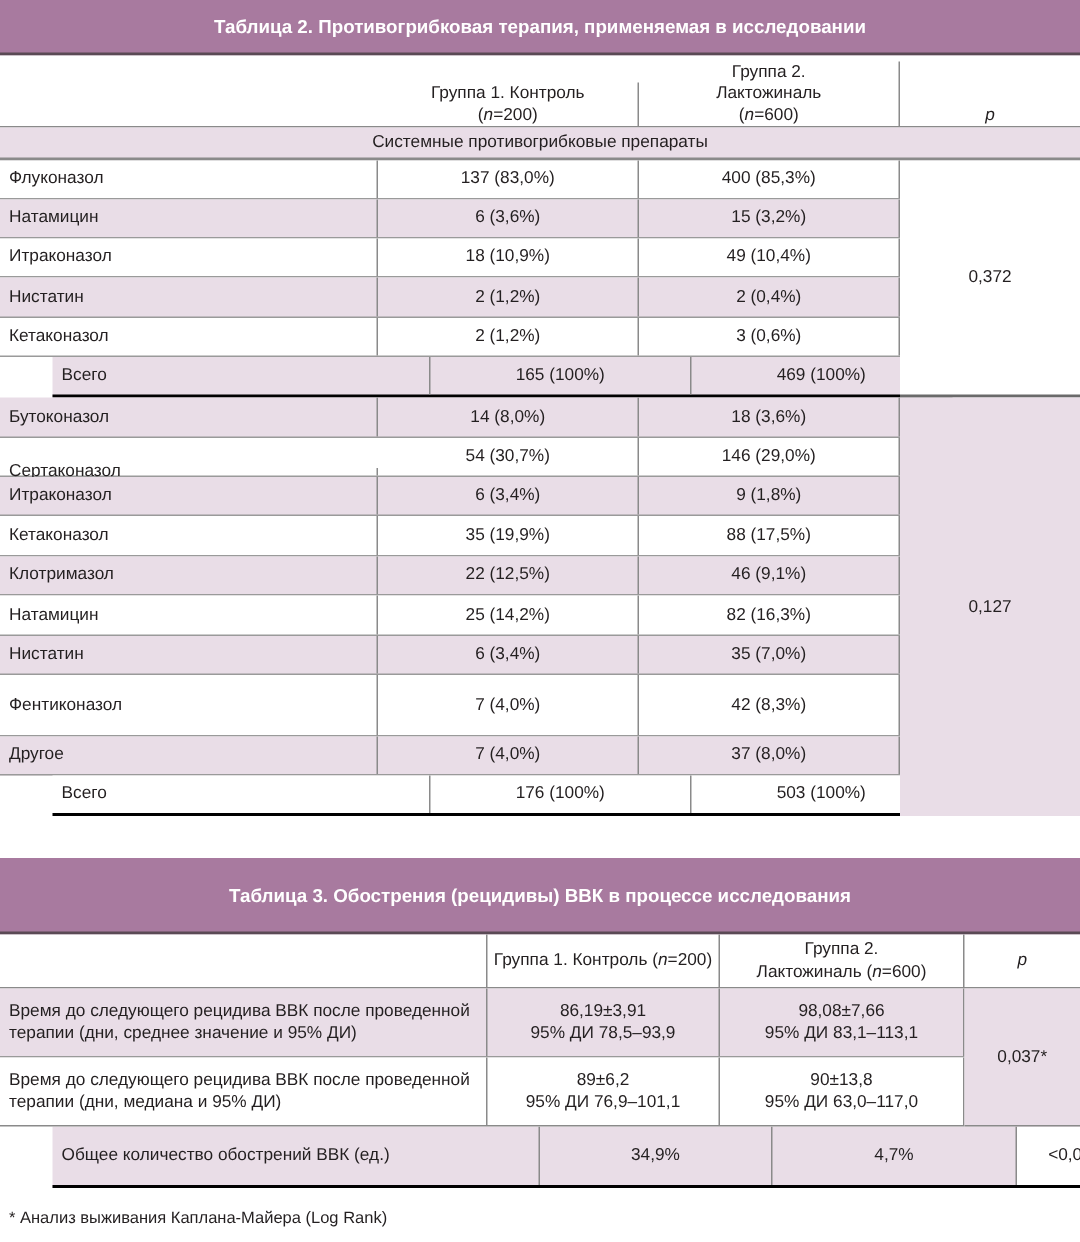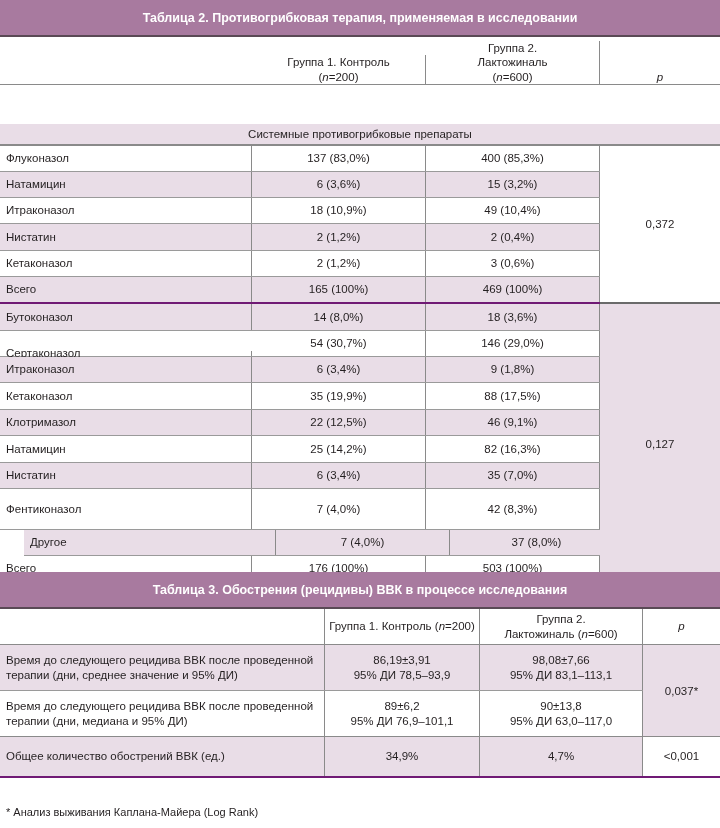--- a/index.html
+++ b/index.html
@@ -1,27 +1,27 @@
 <!DOCTYPE html>
 <html><head>
 <meta charset="utf-8">
 <style>
   * { box-sizing: border-box; margin: 0; padding: 0; }
   html, body { width: 720px; height: 828px; background: #ffffff; overflow: hidden; }
   body { font-family: "Liberation Sans", sans-serif; font-size: 11.5px; color: #231f20; position: relative; }
   .tbl { position: absolute; left: 0; width: 720px; }
   .title-bar { background: #a87a9f; color: #ffffff; font-weight: bold; text-align: center; font-size: 12.5px; border-bottom: 2px solid #5a4a55; display: flex; align-items: center; justify-content: center; }
   .row { display: flex; width: 720px; border-bottom: 1px solid #9a9a9a; }
-  .row.last { border-bottom: 2px solid #701a75; }
+  .row.last { border-bottom: 2px solid #000000; margin-left: 35px; }
   .cell { display: flex; align-items: center; justify-content: center; text-align: center; border-right: 1px solid #8a8a8a; line-height: 1.25; }
   .cell:last-child { border-right: none; }
   .cell.left { justify-content: flex-start; text-align: left; padding-left: 6px; }
   .lav { background: #e9dde7; }
   .wh { background: #ffffff; }
-  .section { display: flex; align-items: center; justify-content: center; width: 720px; border-bottom: 2px solid #8a8a8a; margin-top: 39px; }
+  .section { display: flex; align-items: center; justify-content: center; width: 720px; border-bottom: 2px solid #8a8a8a; }
   .i { font-style: italic; }
   .block { position: relative; width: 720px; display: flex; }
   .col-stack { display: flex; flex-direction: column; }
   .merged { display: flex; align-items: center; justify-content: center; border-bottom: 2px solid #6a6a6a; }
   .footnote { position: absolute; left: 6px; top: 806px; font-size: 11px; }
 </style>
 </head>
 <body>
 
 <div class="tbl" style="top:0;">
@@ -125,39 +125,39 @@
       <div class="row lav" style="width:600px;height:26px;">
         <div class="cell left" style="width:252px;">Нистатин</div>
         <div class="cell" style="width:174px;">6 (3,4%)</div>
         <div class="cell" style="width:174px;border-right:1px solid #8a8a8a;">35 (7,0%)</div>
       </div>
       <div class="row wh" style="width:600px;height:41px;">
         <div class="cell left" style="width:252px;">Фентиконазол</div>
         <div class="cell" style="width:174px;">7 (4,0%)</div>
         <div class="cell" style="width:174px;border-right:1px solid #8a8a8a;">42 (8,3%)</div>
       </div>
-      <div class="row lav" style="width:600px;height:26px;margin-left:24px;">
+      <div class="row lav" style="width:600px;height:26px;">
         <div class="cell left" style="width:252px;">Другое</div>
         <div class="cell" style="width:174px;">7 (4,0%)</div>
         <div class="cell" style="width:174px;border-right:1px solid #8a8a8a;">37 (8,0%)</div>
       </div>
       <div class="row wh last" style="width:600px;height:27px;">
         <div class="cell left" style="width:252px;">Всего</div>
         <div class="cell" style="width:174px;">176 (100%)</div>
         <div class="cell" style="width:174px;border-right:1px solid #8a8a8a;">503 (100%)</div>
       </div>
     </div>
     <div class="merged lav" style="width:120px;border-bottom:none;">
       <span>0,127</span>
     </div>
   </div>
 </div>
 
 <div class="tbl" style="top:572px;">
-  <div class="title-bar" style="height:37px;">
+  <div class="title-bar" style="height:51px;">
     <span>Таблица 3. Обострения (рецидивы) ВВК в процессе исследования</span>
   </div>
 
   <div class="row wh" style="height:36px; border-bottom:1px solid #8a8a8a;">
     <div class="cell" style="width:325px;"></div>
     <div class="cell" style="width:155px;">
       <div><span>Группа 1. Контроль (</span><span class="i">n</span><span>=200)</span></div>
     </div>
     <div class="cell" style="width:163px;">
       <div>

